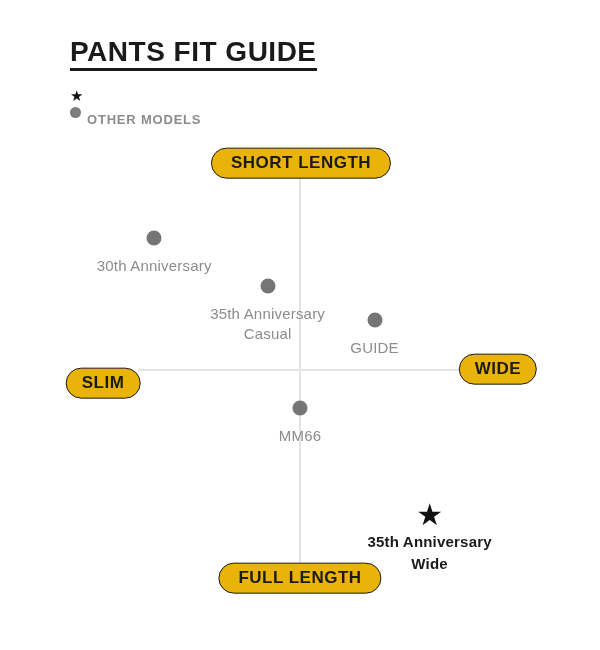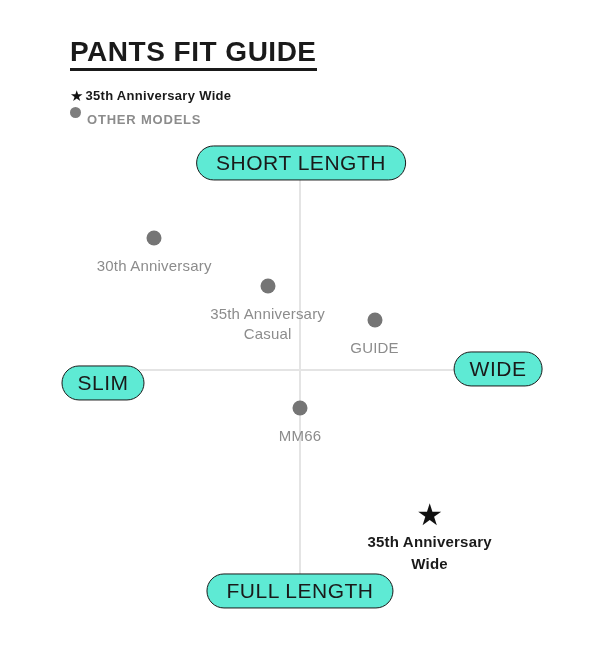--- a/index.html
+++ b/index.html
@@ -23,26 +23,26 @@
   .legend-label { font-size:13px; font-weight:700; letter-spacing:0.3px; white-space:nowrap; }
   .legend-label.dark { color:#1a1a1a; }
   .legend-label.gray { color:#8c8c8c; letter-spacing:0.8px;margin-top:14px; }
   
   .axis-line { position:absolute; background:#e4e4e4; }
   .axis-line.v { left:299px; top:178px; width:2px; height:400px; }
   .axis-line.h { left:138px; top:369px; width:325px; height:2px; }
   
   .pill {
     position:absolute; transform:translate(-50%,-50%);
-    background:#5eead4; border:1.5px solid #1a1a1a; border-radius:999px;
-    color:#1a1a1a; font-weight:400; font-size:21px; letter-spacing:0.5px;
+    background:#eab308; border:1.5px solid #1a1a1a; border-radius:999px;
+    color:#1a1a1a; font-weight:700; font-size:17px; letter-spacing:0.5px;
     padding:5px 19px; white-space:nowrap; line-height:1.1; text-align:center;
   }
   .pill-top    { left:301px; top:163px; }
-  .pill-bottom { left:300px; top:591px; }
+  .pill-bottom { left:300px; top:578px; }
   .pill-left   { left:103px; top:369px; padding:5px 15px;margin-top:14px; }
   .pill-right  { left:498px; top:369px; padding:5px 15px; }
   
   .point { position:absolute; width:0; height:0; }
   .marker { position:absolute; left:0; top:0; }
   .marker.dot {
     width:15px; height:15px; border-radius:50%; background:#757575;
     transform:translate(-50%,-50%);
   }
   .marker.star {
@@ -60,21 +60,20 @@
 </head>
 <body>
 
 <div class="canvas">
 
   <h1 class="title">PANTS FIT GUIDE</h1>
 
   <div class="legend">
     <div class="legend-row">
       <span class="legend-star">★</span>
-      <span class="legend-label dark">35th Anniversary Wide</span>
     </div>
     <div class="legend-row">
       <span class="legend-dot"></span>
       <span class="legend-label gray">OTHER MODELS</span>
     </div>
   </div>
 
   <div>
     <div class="axis-line v"></div>
     <div class="axis-line h"></div>

